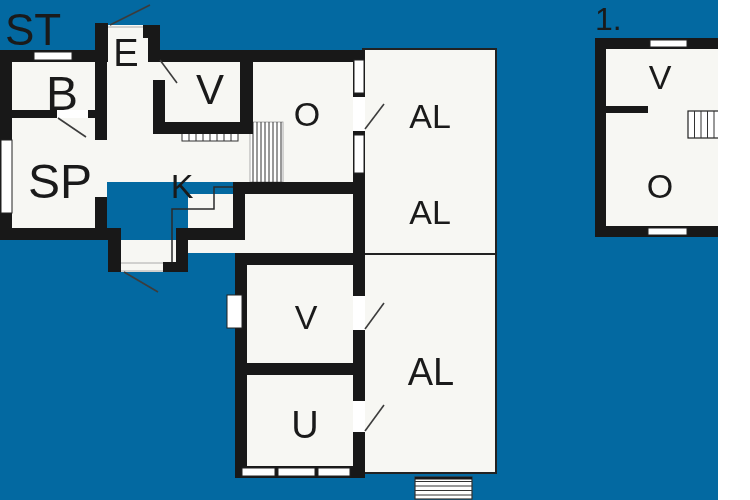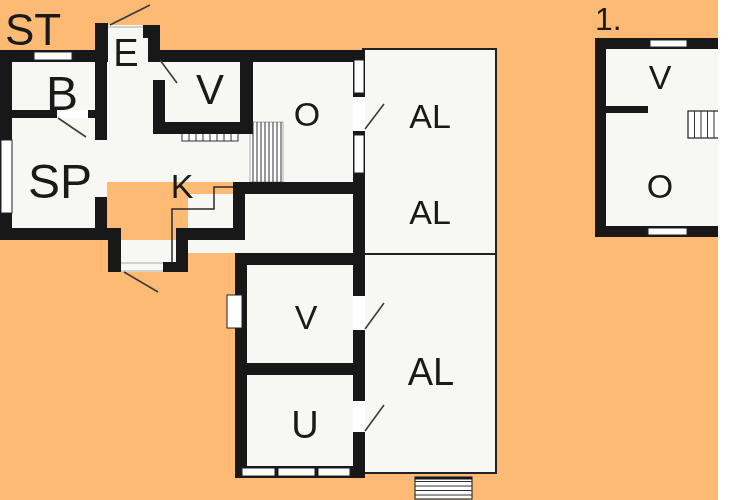--- a/index.html
+++ b/index.html
@@ -1,17 +1,17 @@
 <!DOCTYPE html>
 <html><head>
 <meta charset="utf-8">
 <style>
   html,body{margin:0;padding:0;background:#ffffff;}
   .stage{
-    position:relative;width:718px;height:500px;background:#fdba74;
+    position:relative;width:718px;height:500px;background:#0369a1;
     font-family:"Liberation Sans", sans-serif;overflow:hidden;
   }
   svg{display:block}
   text{fill:#1a1a1a;font-family:"Liberation Sans", sans-serif;}
 </style>
 </head>
 <body>
 
 <div class="stage">
 <svg viewBox="0 0 750 500" width="750" height="500">

